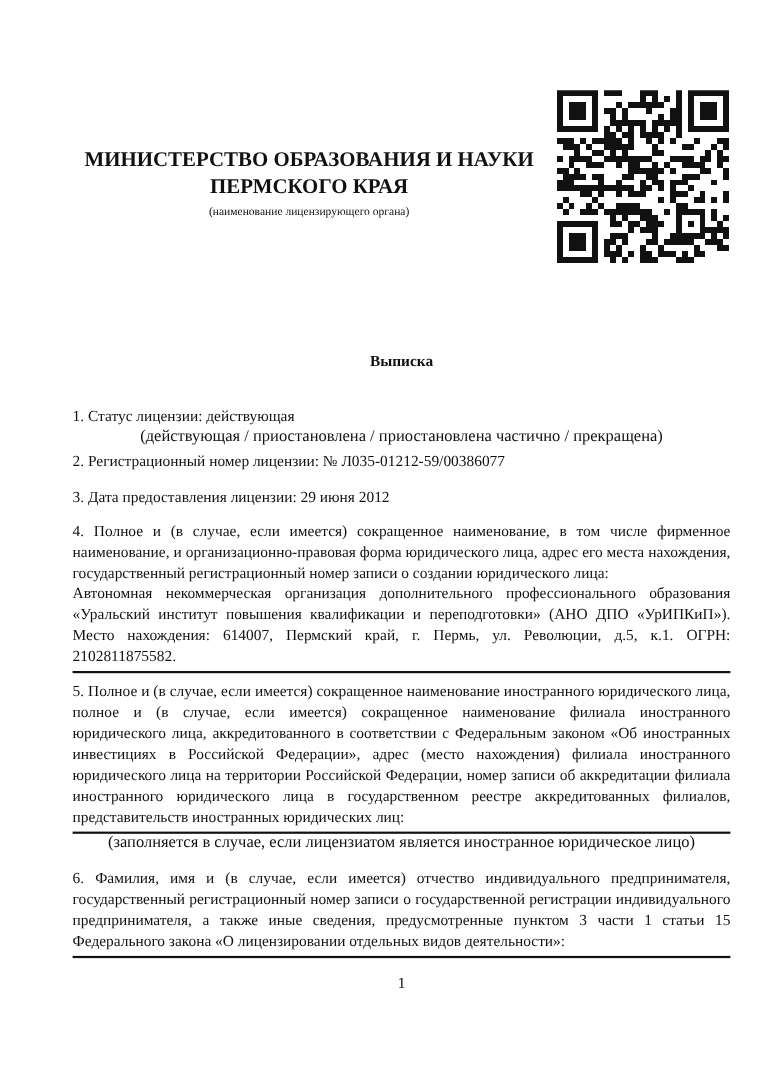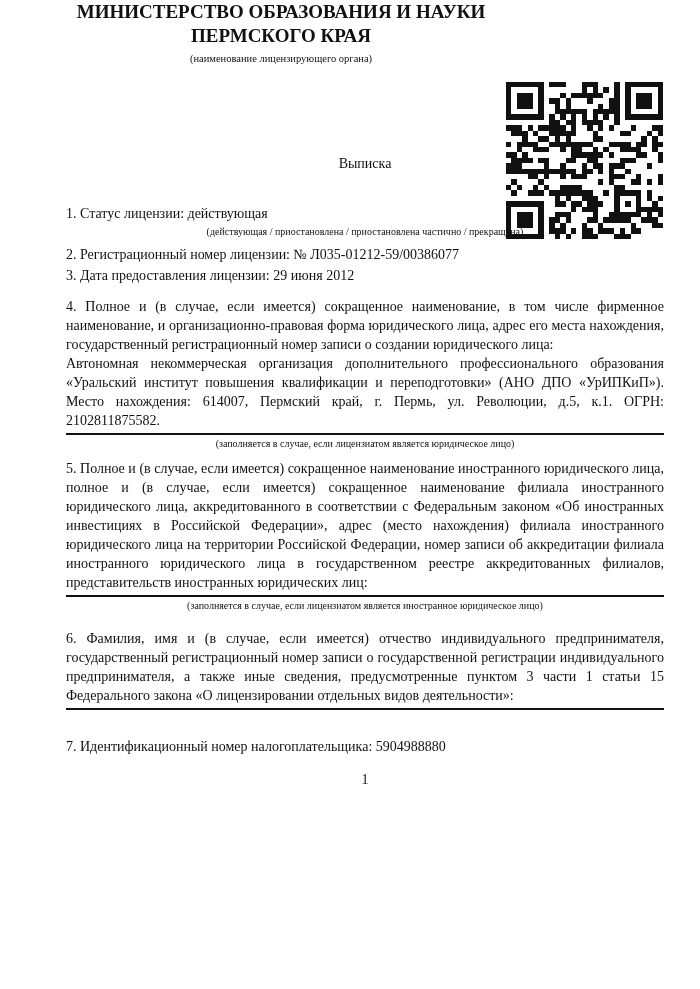--- a/index.html
+++ b/index.html
@@ -21,60 +21,62 @@
     position: absolute;
     top: 82px;
     left: 506px;
     width: 157px;
     height: 157px;
   }
   .content {
     padding: 0 36px 0 66px;
   }
   .header {
+    padding-top: 134px;
     width: 430px;
     text-align: center;
   }
   .ministry {
     font-weight: 700;
     font-size: 19px;
     line-height: 24px;
   }
   .header-caption {
     font-size: 10.5px;
     line-height: 14px;
     margin-top: 4px;
   }
   .doc-title {
-    margin-top: 88px;
+    margin-top: 120px;
     text-align: center;
     font-size: 14px;
     line-height: 20px;
+    font-weight: bold;
   }
   .para {
     line-height: 19px;
   }
   .just {
     text-align: justify;
   }
   .note {
     text-align: center;
-    font-size: 10px;
+    font-size: 15px;
     line-height: 15px;
     margin-top: 1px;
   }
   .rule {
     border: 0;
     border-top: 2px solid #111111;
     margin: 3px 0 1px 0;
     height: 0;
   }
   .f1 { margin-top: 30px; }
   .f2 { margin-top: 6px; }
-  .f3 { margin-top: 2px; }
+  .f3 { margin-top: 13px; }
   .f4 { margin-top: 12px; }
   .f5 { margin-top: 8px; }
   .f6 { margin-top: 16px; }
   .f7 { margin-top: 27px; }
   .page-number {
     margin-top: 14px;
     text-align: center;
     line-height: 19px;
   }
 </style>
@@ -530,34 +532,30 @@
     </div>
 
     <div class="f3">
       <div class="para">3. Дата предоставления лицензии: 29 июня 2012</div>
     </div>
 
     <div class="f4">
       <div class="para just">4. Полное и (в случае, если имеется) сокращенное наименование, в том числе фирменное наименование, и организационно-правовая форма юридического лица, адрес его места нахождения, государственный регистрационный номер записи о создании юридического лица:</div>
       <div class="para just">Автономная некоммерческая организация дополнительного профессионального образования «Уральский институт повышения квалификации и переподготовки» (АНО ДПО «УрИПКиП»). Место нахождения: 614007, Пермский край, г. Пермь, ул. Революции, д.5, к.1. ОГРН: 2102811875582.</div>
       <hr class="rule">
-      <div class="note">(заполняется в случае, если лицензиатом является юридическое лицо)</div>
     </div>
 
     <div class="f5">
       <div class="para just">5. Полное и (в случае, если имеется) сокращенное наименование иностранного юридического лица, полное и (в случае, если имеется) сокращенное наименование филиала иностранного юридического лица, аккредитованного в соответствии с Федеральным законом «Об иностранных инвестициях в Российской Федерации», адрес (место нахождения) филиала иностранного юридического лица на территории Российской Федерации, номер записи об аккредитации филиала иностранного юридического лица в государственном реестре аккредитованных филиалов, представительств иностранных юридических лиц:</div>
       <hr class="rule">
       <div class="note">(заполняется в случае, если лицензиатом является иностранное юридическое лицо)</div>
     </div>
 
     <div class="f6">
       <div class="para just">6. Фамилия, имя и (в случае, если имеется) отчество индивидуального предпринимателя, государственный регистрационный номер записи о государственной регистрации индивидуального предпринимателя, а также иные сведения, предусмотренные пунктом 3 части 1 статьи 15 Федерального закона «О лицензировании отдельных видов деятельности»:</div>
       <hr class="rule">
     </div>
 
-    <div class="f7">
-      <div class="para">7. Идентификационный номер налогоплательщика: 5904988880</div>
-    </div>
 
     <div class="page-number">1</div>
 
   </div>
 </div>
 
 </body></html>

